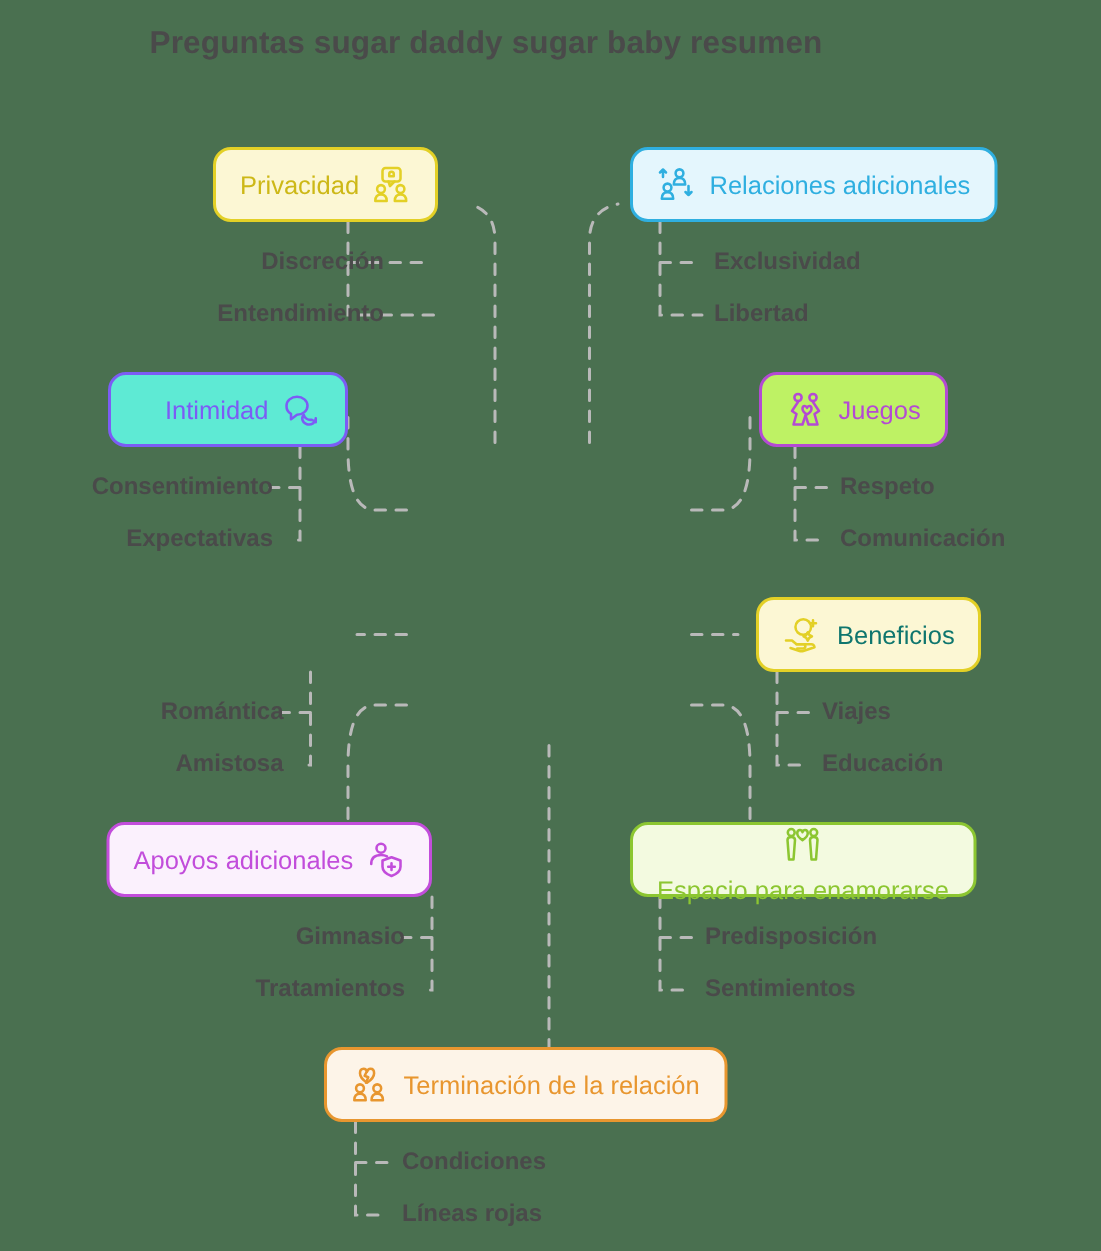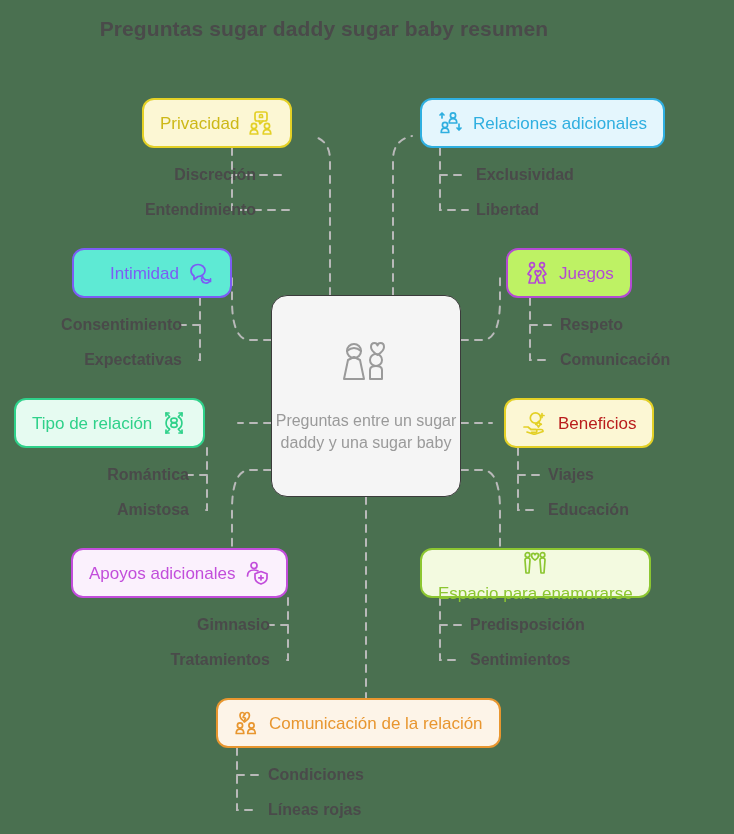--- a/index.html
+++ b/index.html
@@ -95,33 +95,20 @@
       <path d="M288 625 L268 625"></path>
 
       <path d="M440 598 L440 660 L462 660"></path>
       <path d="M440 625 L462 625"></path>
 
       <path d="M237 748 L237 810 L259 810"></path>
       <path d="M237 775 L259 775"></path>
     </g>
   </svg>
 
-  <div class="center-node">
-    <span>
-      <svg width="62" height="62" viewBox="0 0 62 62" fill="none" stroke="#9a9a9a" stroke-width="2" stroke-linecap="round" stroke-linejoin="round">
-        <circle cx="19" cy="13" r="7"></circle>
-        <path d="M12 13 q7 -6 14 0"></path>
-        <path d="M13 22 l6 -3 l6 3 l4 19 h-20 z"></path>
-        <circle cx="41" cy="22" r="6"></circle>
-        <path d="M35 32 q0 -4 6 -4 q6 0 6 4 v9 h-12 z"></path>
-        <path d="M36 9 q0 -4 3.5 -4 q2.5 0 3 2.5 q.5 -2.5 3 -2.5 q3.5 0 3.5 4 q0 4 -6.5 8 q-6.5 -4 -6.5 -8z"></path>
-      </svg>
-    </span>
-    <div class="ctext">Preguntas entre un sugar daddy y una sugar baby</div>
-  </div>
 
   <div class="node" style="left:142px; top:98px; background:#fcf7d4; border-color:#e3d026; color:#cdb817;">
     <span class="label">Privacidad</span>
     <span>
       <svg width="26" height="26" viewBox="0 0 26 26" fill="none" stroke="#e3d026" stroke-width="1.7" stroke-linecap="round" stroke-linejoin="round">
         <rect x="7" y="2" width="12" height="9" rx="2"></rect>
         <path d="M11 11 l1 3 l3 -3"></path>
         <path d="M11.5 7.5 v-1.5 a1.5 1.5 0 013 0 v1.5z"></path>
         <circle cx="6" cy="16" r="2.6"></circle>
           <path d="M2.2 24 q0 -4.3 3.8 -4.3 q3.8 0 3.8 4.3z"></path>
@@ -169,37 +156,24 @@
         <path d="M8 8 l-4 6 l3 2 l-2 7 h6 l2 -6"></path>
         <path d="M18 8 l4 6 l-3 2 l2 7 h-6 l-2 -6"></path>
         <path d="M11 12.5 q0 -1.8 1.5 -1.8 q1 0 1.5 1.2 q.5 -1.2 1.5 -1.2 q1.5 0 1.5 1.8 q0 2 -3 3.8 q-3 -1.8 -3 -3.8z"></path>
       </svg>
     </span>
     <span class="label">Juegos</span>
   </div>
   <div class="sub" style="left:560px; top:317px;">Respeto</div>
   <div class="sub" style="left:560px; top:352px;">Comunicación</div>
 
-  <div class="node" style="left:14px; top:398px; background:#e6fbf1; border-color:#2fd18a; color:#2fd18a;">
-    <span class="label">Tipo de relación</span>
-    <span>
-      <svg width="26" height="26" viewBox="0 0 26 26" fill="none" stroke="#2fd18a" stroke-width="1.7" stroke-linecap="round" stroke-linejoin="round">
-        <path d="M8.5 7 a7 7 0 000 12"></path>
-          <path d="M17.5 7 a7 7 0 010 12"></path>
-        <ellipse cx="13" cy="10.4" rx="3.1" ry="2.2"></ellipse>
-        <ellipse cx="13" cy="15.2" rx="3.1" ry="2.2"></ellipse>
-        <path d="M5 6 v-3 h3 M21 6 v-3 h-3 M5 20 v3 h3 M21 20 v3 h-3"></path>
-        <path d="M5 3 l3.5 3.5 M21 3 l-3.5 3.5 M5 23 l3.5 -3.5 M21 23 l-3.5 -3.5"></path>
-      </svg>
-    </span>
-  </div>
   <div class="sub right-align" style="right:545px; top:467px;">Romántica</div>
   <div class="sub right-align" style="right:545px; top:502px;">Amistosa</div>
 
-  <div class="node" style="left:504px; top:398px; background:#fcf7d4; border-color:#e3d026; color:#b91c1c;gap:10px;">
+  <div class="node" style="left:504px; top:398px; background:#fcf7d4; border-color:#e3d026; color:#0f766e;gap:10px;">
     <span>
       <svg width="26" height="26" viewBox="0 0 26 26" fill="none" stroke="#e3d026" stroke-width="1.7" stroke-linecap="round" stroke-linejoin="round">
         <circle cx="13.5" cy="8" r="5.2"></circle>
         <path d="M20 3.5 v4 M18 5.5 h4"></path>
         <path d="M16.5 11.5 l1 1.8 l1.8 1 l-1.8 1 l-1 1.8 l-1 -1.8 l-1.8 -1 l1.8 -1z"></path>
         <path d="M2 17 h4 l3 2.5 h4.5 a1.4 1.4 0 010 2.8 h-4"></path>
         <path d="M9 19.5 h10 a2 2 0 012 2 l-7.5 2.5 a4 4 0 01-2.5 0 L5 22"></path>
       </svg>
     </span>
     <span class="label">Beneficios</span>
@@ -240,18 +214,18 @@
     <span>
       <svg width="26" height="26" viewBox="0 0 26 26" fill="none" stroke="#e8962f" stroke-width="1.7" stroke-linecap="round" stroke-linejoin="round">
         <path d="M6 5.5 q0 -3 2.4 -3 q1.8 0 2.3 2 q.5 -2 2.3 -2 q2.4 0 2.4 3 q0 3.3 -4.7 6.3 q-4.7 -3 -4.7 -6.3z"></path>
         <path d="M10.7 4 l-1.6 3.2 l2.4 1 l-1.5 3.6"></path>
         <circle cx="6" cy="15.5" r="2.6"></circle>
           <path d="M2.2 23.5 q0 -4.3 3.8 -4.3 q3.8 0 3.8 4.3z"></path>
         <circle cx="17.5" cy="15.5" r="2.6"></circle>
           <path d="M13.7 23.5 q0 -4.3 3.8 -4.3 q3.8 0 3.8 4.3z"></path>
       </svg>
     </span>
-    <span class="label">Comunicación de la relación</span>
+    <span class="label">Terminación de la relación</span>
   </div>
   <div class="sub" style="left:268px; top:767px;">Condiciones</div>
   <div class="sub" style="left:268px; top:802px;">Líneas rojas</div>
 
 </div>
 
 </body></html>

